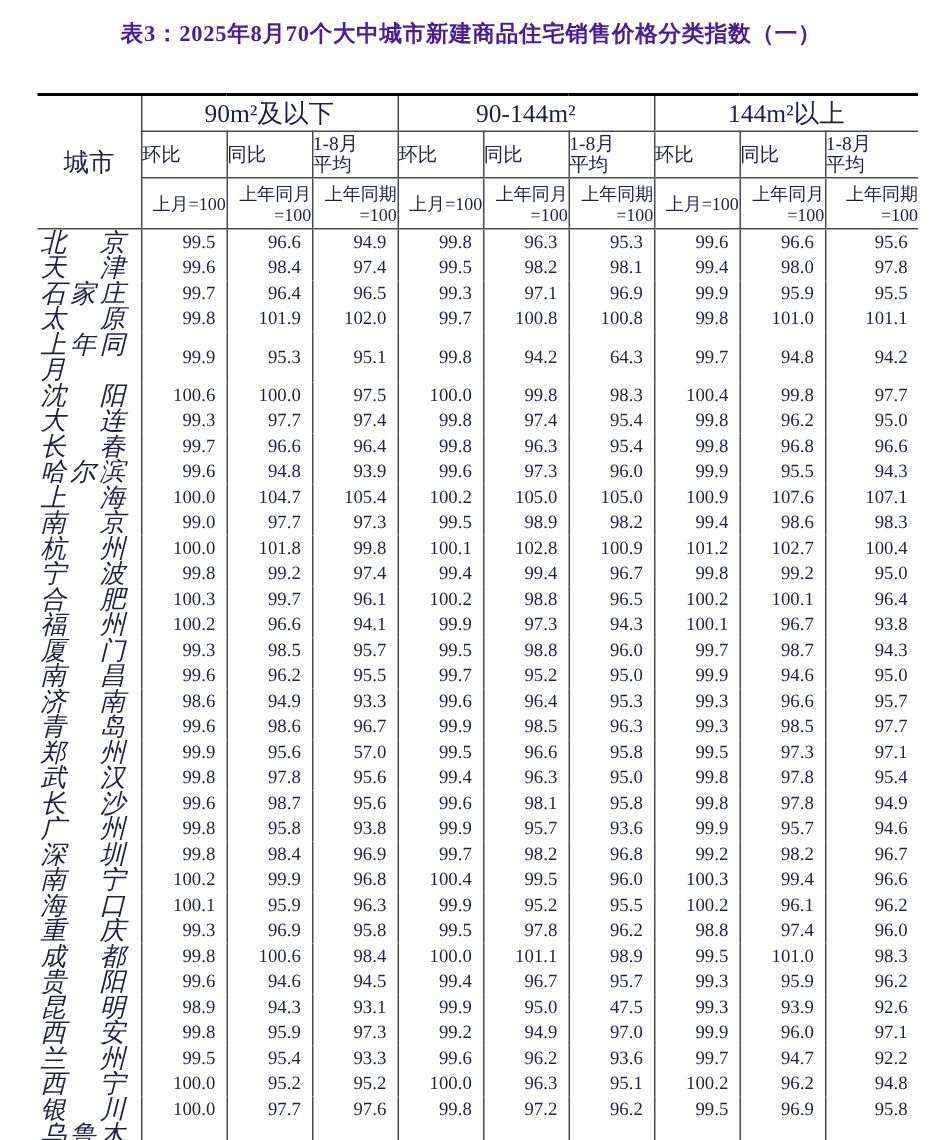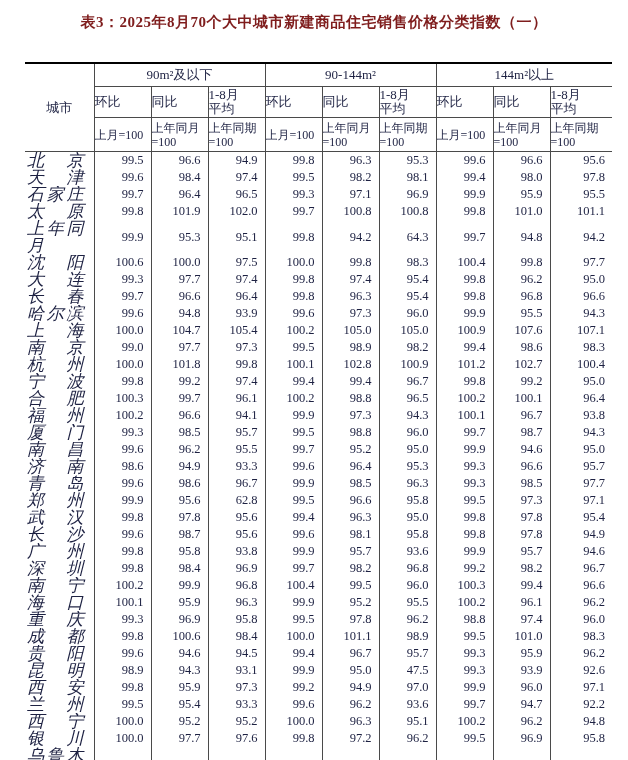--- a/index.html
+++ b/index.html
@@ -14,21 +14,21 @@
     background: #ffffff;
     overflow: hidden;
     font-family: "Liberation Serif", "DejaVu Serif", serif;
     color: #1d2142;
   }
   .title {
     margin: 13px 0 0 0;
     text-align: center;
     font-size: 15px;
     font-weight: bold;
-    color: #7f1d1d;
+    color: #4c1d95;
     letter-spacing: 0.5px;
   }
   table.idx {
     border-collapse: collapse;
     table-layout: fixed;
     margin: 30px 0 0 25px;
     width: 587px;
     border-top: 2px solid #000000;
     border-bottom: 2px solid #000000;
   }
@@ -41,24 +41,24 @@
     font-weight: normal;
     border-left: 1px solid #4a4a4a;
     overflow: hidden;
   }
   
   thead tr.r1 > th:first-child,
   tbody td:first-child { border-left: none; }
 
   thead th { border-bottom: 1px solid #4a4a4a; }
 
-  thead tr.r1 th { height: 22px; font-size: 13px; text-align: center; margin-left: 43px; }
+  thead tr.r1 th { height: 22px; font-size: 17px; text-align: center; margin-left: 43px; }
   thead tr.r2 th { height: 30px; font-size: 13px; text-align: left;
                    white-space: pre-line; line-height: 14px; vertical-align: middle; }
-  thead tr.r3 th { height: 33px; font-size: 12px; text-align: left;
+  thead tr.r3 th { height: 33px; font-size: 12px; text-align: right;
                    white-space: pre-line; line-height: 14px; vertical-align: middle; }
   th.city-h { font-size: 13px; text-align: center; vertical-align: middle; }
 
   tbody tr { height: 17px; }
   tbody td { border-top: none; border-bottom: none; font-size: 12.5px; line-height: 17px; }
   td.city {
     font-size: 17px;
     padding: 0 10px 0 2px;
     text-align: justify;
     text-align-last: justify;
@@ -356,21 +356,21 @@
           <td class="num">98.5</td>
           <td class="num">96.3</td>
           <td class="num">99.3</td>
           <td class="num">98.5</td>
           <td class="num">97.7</td>
         </tr>
         <tr>
           <td class="city">郑州</td>
           <td class="num">99.9</td>
           <td class="num">95.6</td>
-          <td class="num">62.8</td>
+          <td class="num">57.0</td>
           <td class="num">99.5</td>
           <td class="num">96.6</td>
           <td class="num">95.8</td>
           <td class="num">99.5</td>
           <td class="num">97.3</td>
           <td class="num">97.1</td>
         </tr>
         <tr>
           <td class="city">武汉</td>
           <td class="num">99.8</td>

